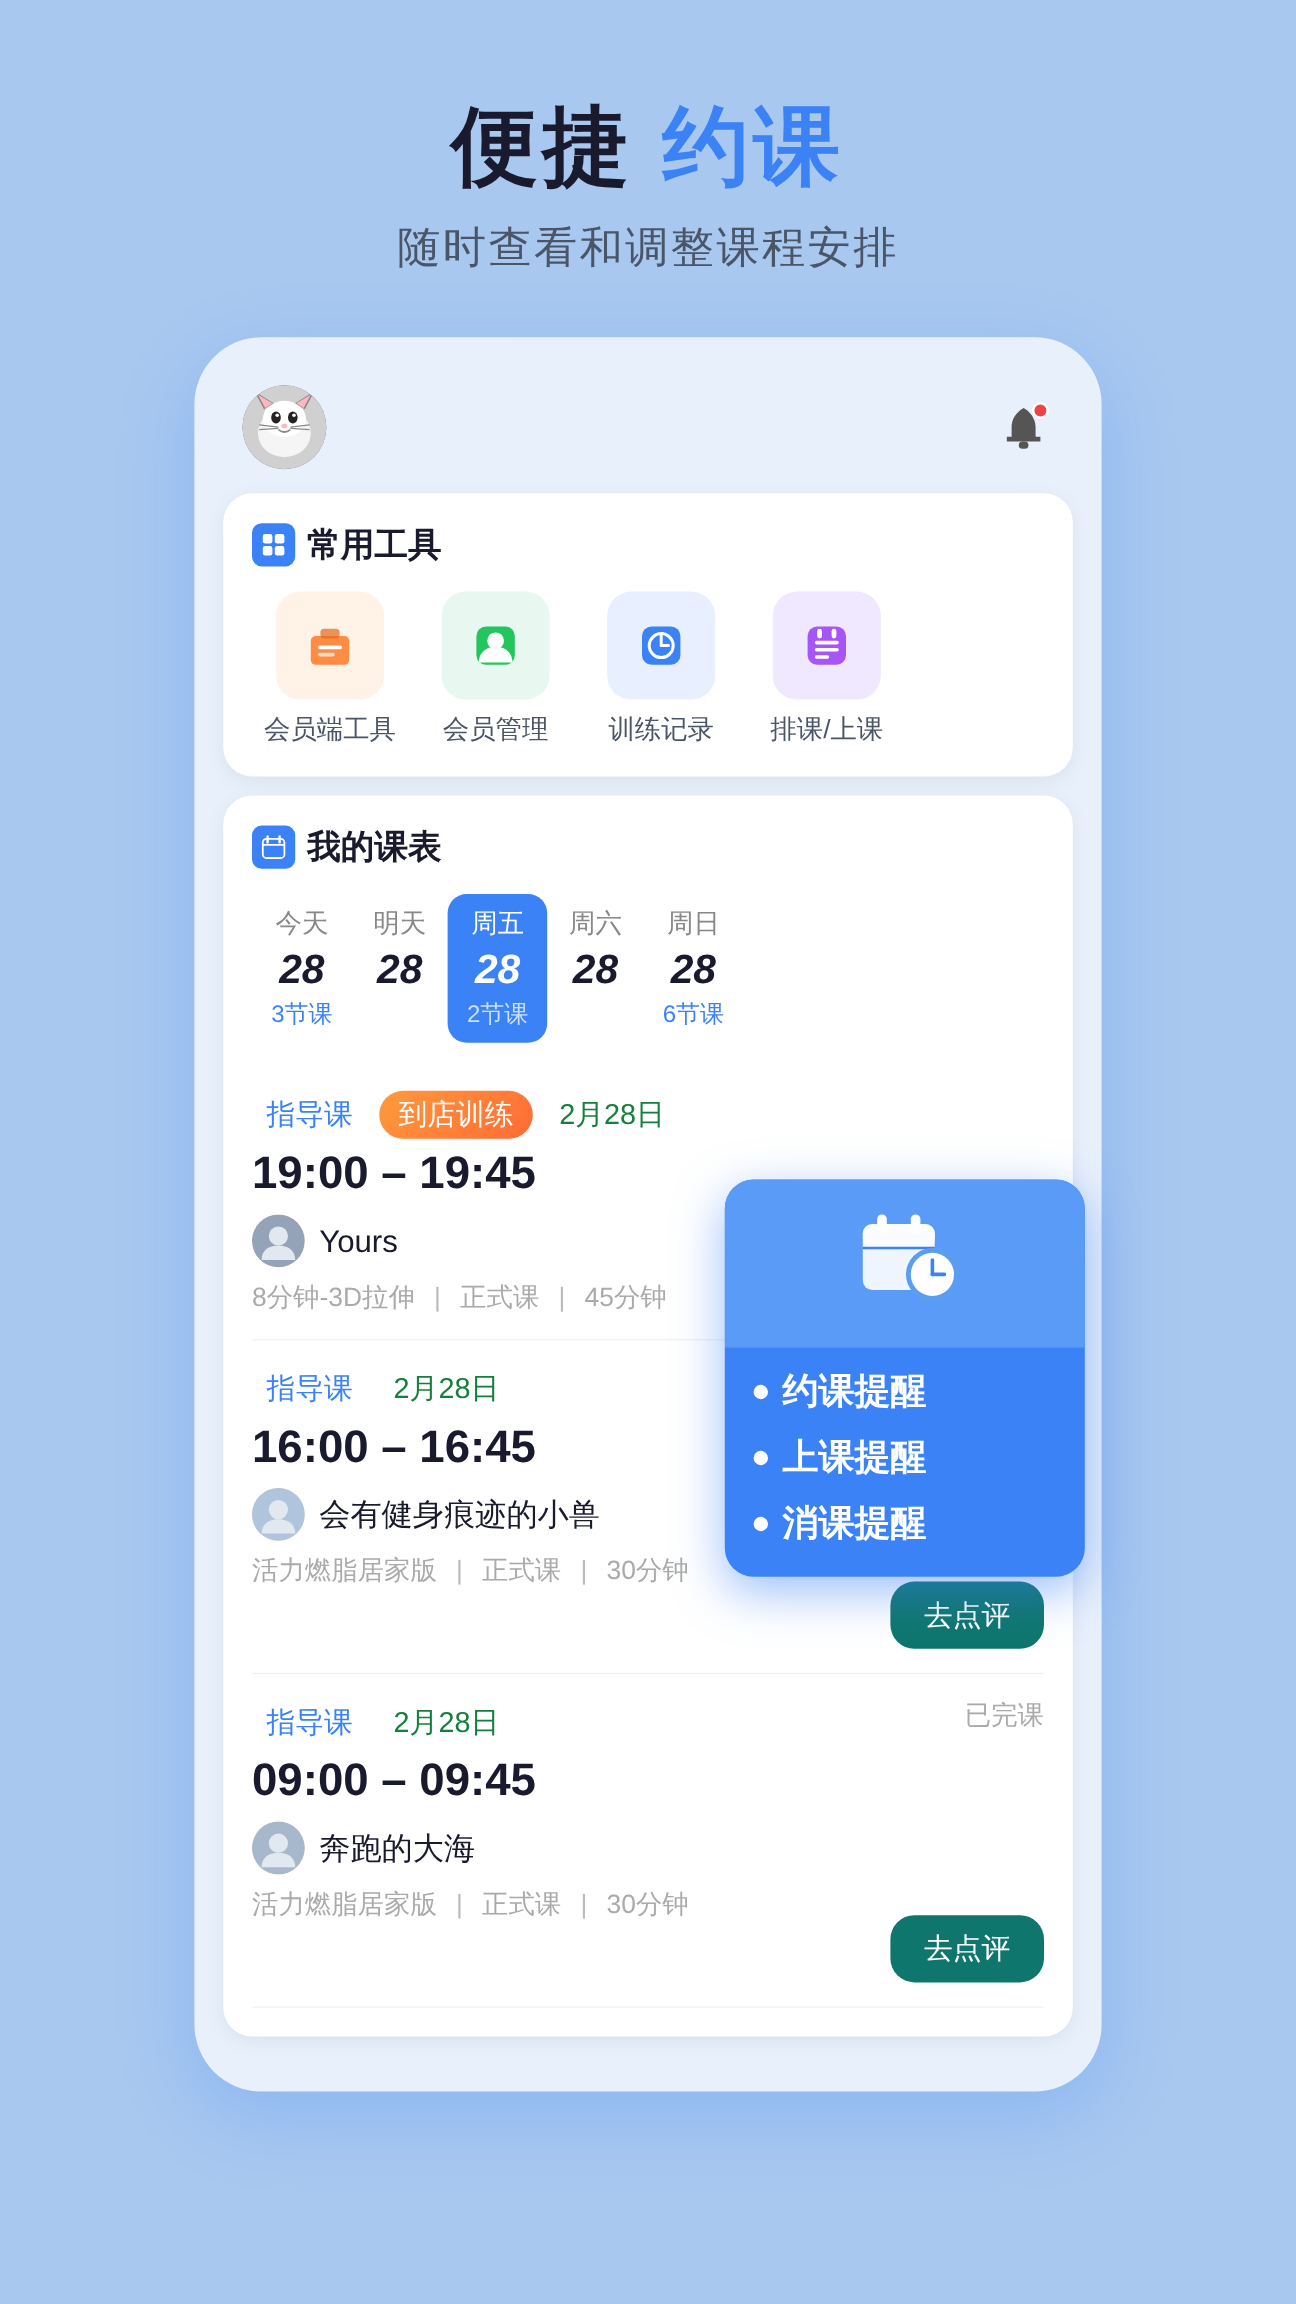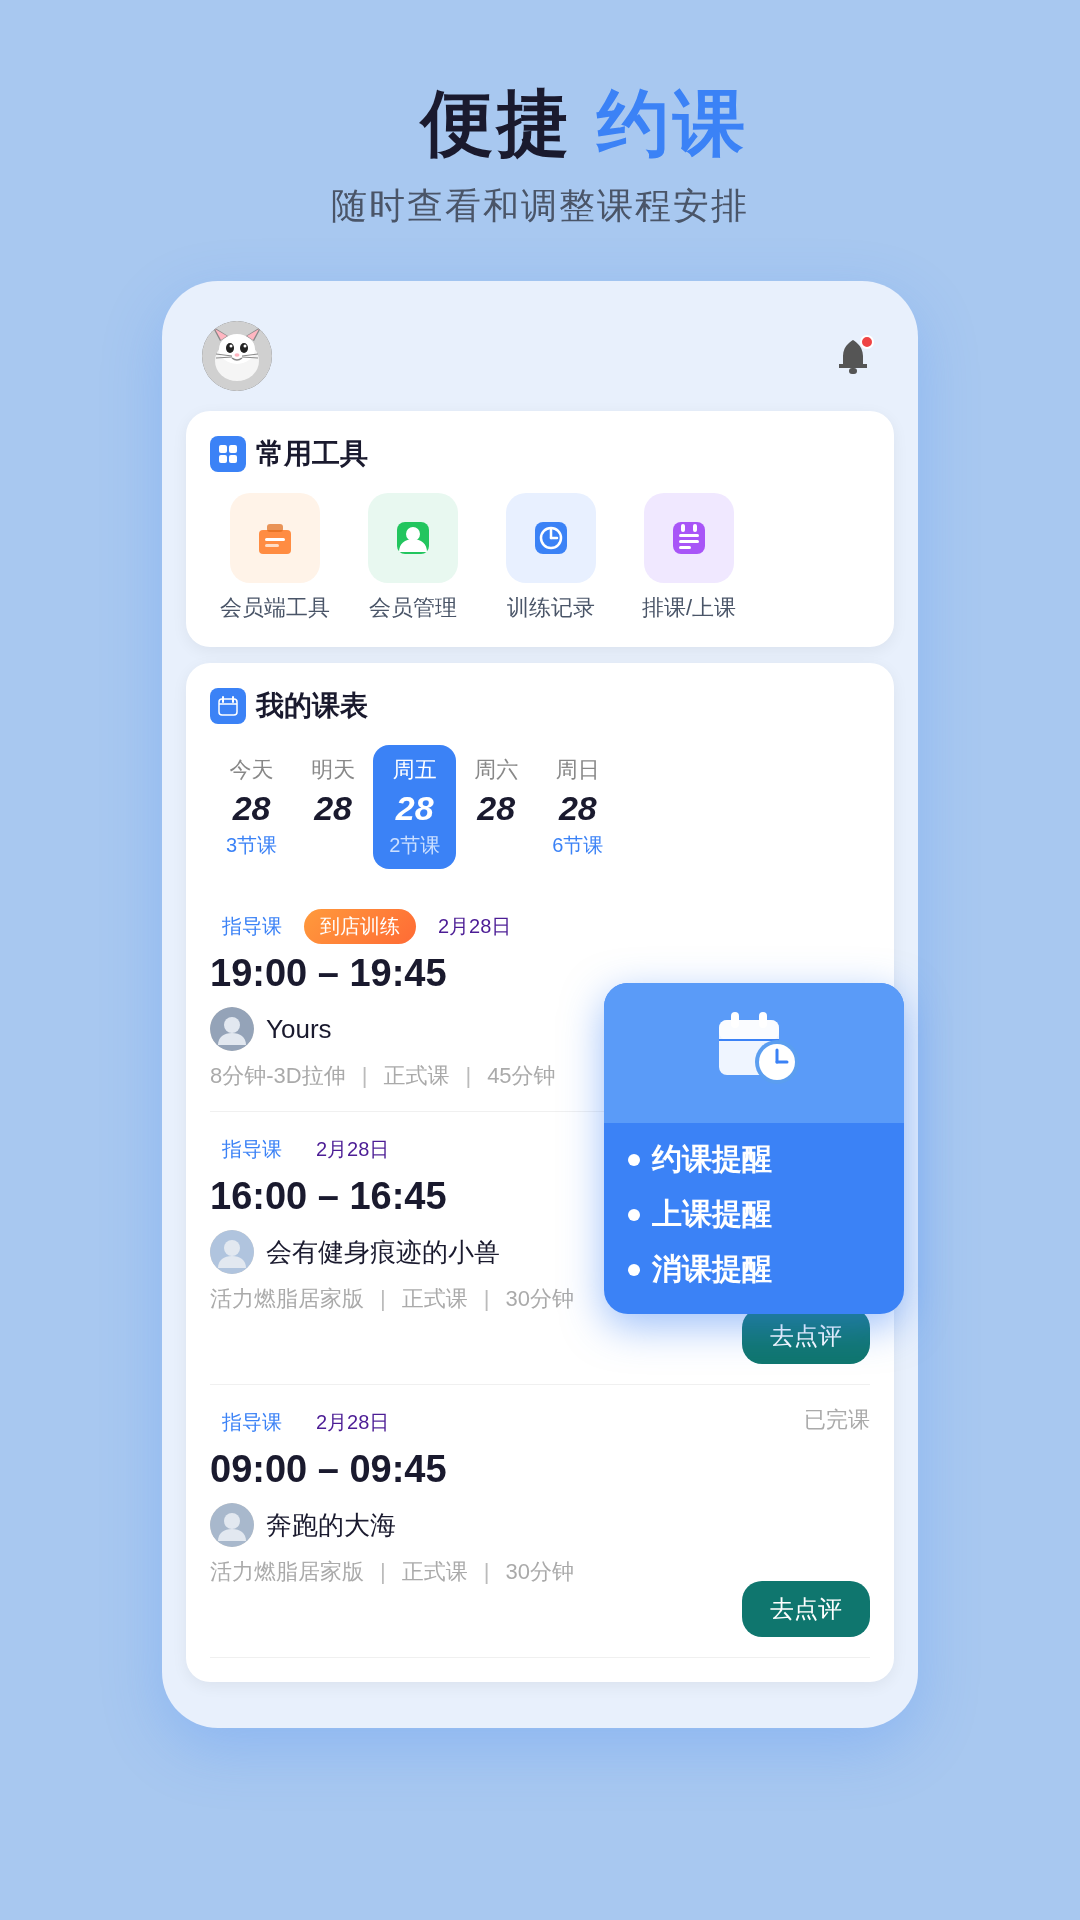--- a/index.html
+++ b/index.html
@@ -9,21 +9,21 @@
       min-height: 1920px;
       background: #a8c8f0;
       font-family: -apple-system, 'PingFang SC', 'Helvetica Neue', sans-serif;
       display: flex;
       flex-direction: column;
       align-items: center;
       padding: 80px 0 60px;
     }
 
     .header-section {
-      text-align: right;
+      text-align: center;
       margin-bottom: 50px;
     }
     .header-title {
       font-size: 72px;
       font-weight: 900;
       color: #1a1a2e;
       letter-spacing: 4px;
       line-height: 1.2;
     }
     .header-title .accent {
@@ -188,32 +188,32 @@
     }
     .class-item:last-child { border-bottom: none; }
 
     .class-tags {
       display: flex;
       align-items: center;
       gap: 10px;
       margin-bottom: 8px;
     }
     .tag {
-      font-size: 20px;
+      font-size: 24px;
       padding: 4px 12px;
       border-radius: 6px;
     }
     .tag.guide { color: #3b82f6; }
     .tag.in-store {
       background: linear-gradient(135deg, #ff9a3c, #ff6b35);
       color: white;
       border-radius: 20px;
       padding: 4px 16px;
     }
-    .tag.date { color: #4c1d95; }
+    .tag.date { color: #15803d; }
 
     .class-time {
       font-size: 38px;
       font-weight: 700;
       color: #1a1a2e;
       margin: 4px 0 12px;
     }
 
     .trainer-info {
       display: flex;

